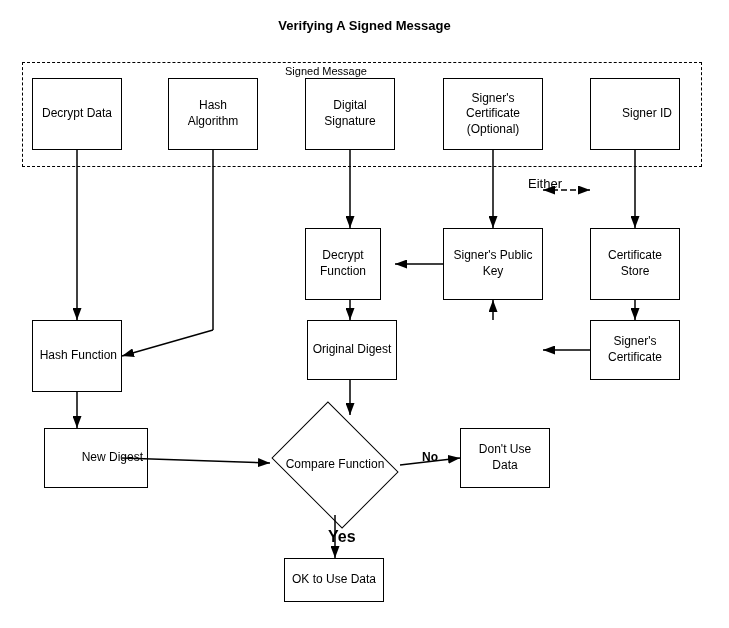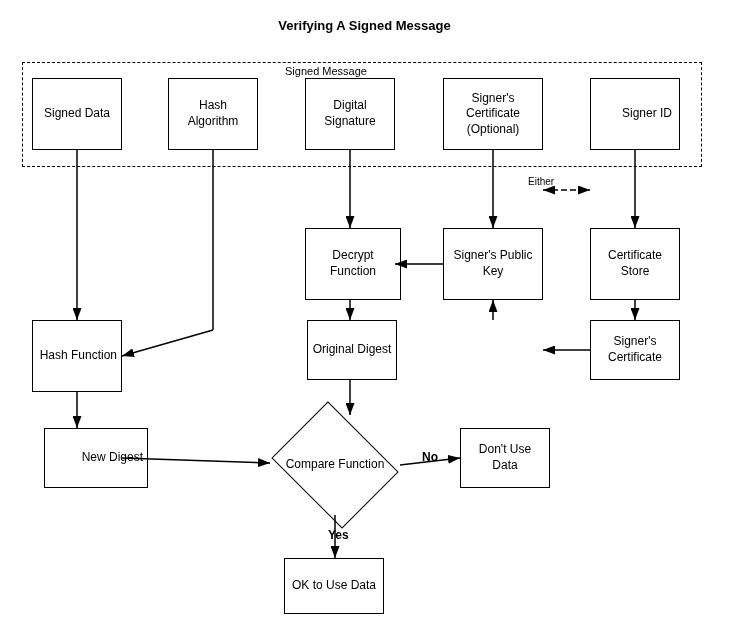--- a/index.html
+++ b/index.html
@@ -74,62 +74,62 @@
       height: 628px;
       pointer-events: none;
     }
     .signed-message-label {
       position: absolute;
       font-size: 11px;
       color: #000;
     }
     .either-label {
       position: absolute;
-      font-size: 10px;
+      font-size: 13px;
       color: #000;
     }
     .yes-label {
       position: absolute;
       font-weight: bold;
-      font-size: 12px;
+      font-size: 16px;
     }
     .no-label {
       position: absolute;
       font-weight: bold;
       font-size: 12px;
     }
   </style>
 </head>
 <body>
 
 <div class="diagram-container">
   <div class="title">Verifying A Signed Message</div>
 
   <div class="box dashed-border" style="left:22px; top:62px; width:680px; height:105px;"></div>
   <div class="signed-message-label" style="left:285px; top:65px;">Signed Message</div>
 
   <div class="box" style="left:32px; top:78px; width:90px; height:72px;">
-    <span>Signed Data</span>
+    <span>Decrypt Data</span>
   </div>
   <div class="box" style="left:168px; top:78px; width:90px; height:72px;">
     <span>Hash Algorithm</span>
   </div>
   <div class="box" style="left:305px; top:78px; width:90px; height:72px;">
     <span>Digital Signature</span>
   </div>
   <div class="box" style="left:443px; top:78px; width:100px; height:72px;">
     <span>Signer's Certificate (Optional)</span>
   </div>
   <div class="box" style="left:590px; top:78px; width:90px; height:72px;padding-left:28px;">
     <span>Signer ID</span>
   </div>
 
   <div class="either-label" style="left:528px; top:176px;">Either</div>
 
-  <div class="box" style="left:305px; top:228px; width:96px; height:72px;">
+  <div class="box" style="left:305px; top:228px; width:76px; height:72px;">
     <span>Decrypt Function</span>
   </div>
   <div class="box" style="left:443px; top:228px; width:100px; height:72px;">
     <span>Signer's Public Key</span>
   </div>
   <div class="box" style="left:590px; top:228px; width:90px; height:72px;">
     <span>Certificate Store</span>
   </div>
 
   <div class="box" style="left:32px; top:320px; width:90px; height:72px;justify-content:flex-end;">
@@ -150,21 +150,21 @@
 
   <div class="diamond-wrapper" style="left:270px; top:415px; width:130px; height:100px;">
     <div class="diamond"></div>
     <div class="diamond-label">Compare Function</div>
   </div>
 
   <div class="box" style="left:460px; top:428px; width:90px; height:60px;">
     <span>Don't Use Data</span>
   </div>
 
-  <div class="box" style="left:284px; top:558px; width:100px; height:56px;">
+  <div class="box" style="left:284px; top:558px; width:100px; height:44px;">
     <span>OK to Use Data</span>
   </div>
 
   <div class="yes-label" style="left:328px; top:528px;">Yes</div>
   <div class="no-label" style="left:422px; top:450px;">No</div>
 
   <svg class="arrows">
     <defs>
       <marker id="arrowhead" markerWidth="8" markerHeight="6" refX="8" refY="3" orient="auto">
         <polygon points="0 0, 8 3, 0 6" fill="#000"></polygon>

